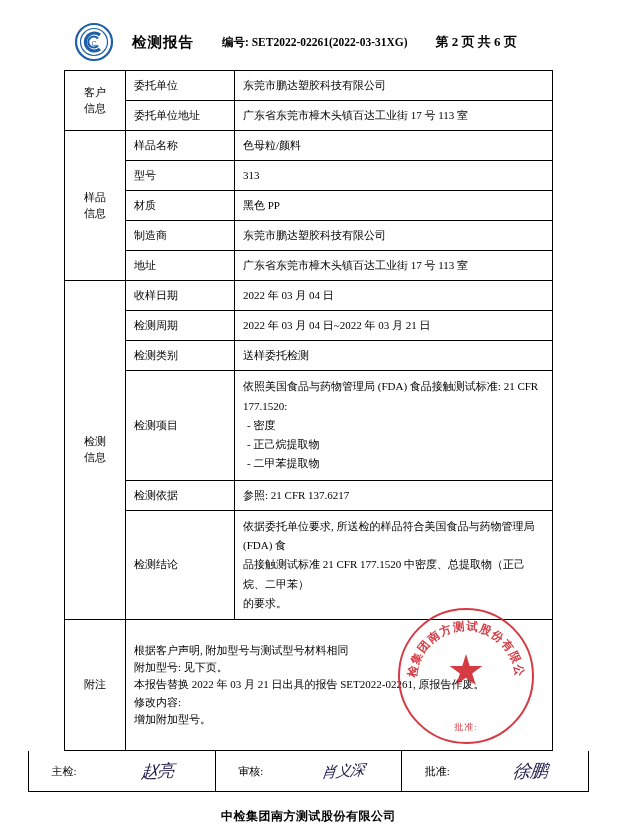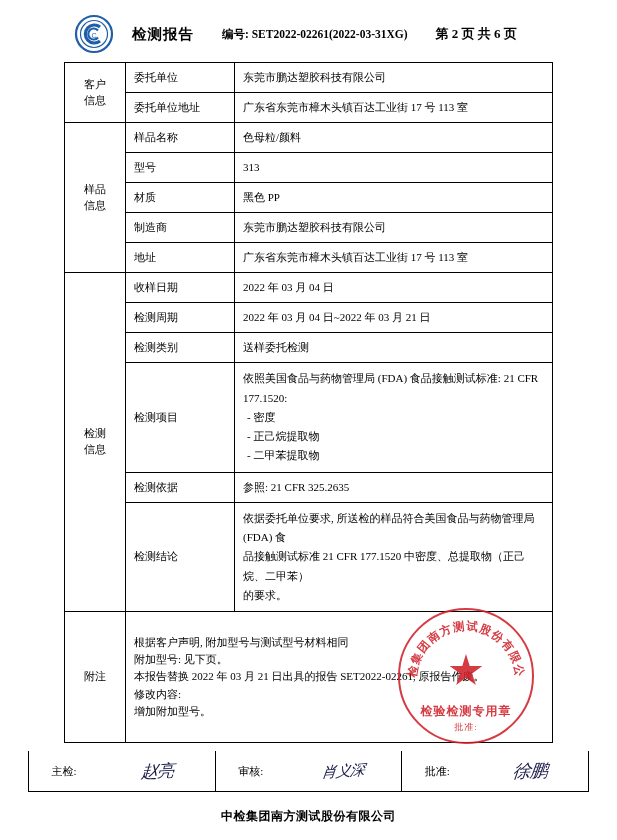--- a/index.html
+++ b/index.html
@@ -14,21 +14,21 @@
     color: #000000;
     font-size: 11px;
     position: relative;
     overflow: hidden;
   }
   .page {
     position: relative;
     width: 617px;
     height: 840px;
     box-sizing: border-box;
-    padding: 0 28px;
+    padding: 8px 28px;
   }
 
   
   .header {
     display: flex;
     align-items: center;
     height: 62px;
     padding-top: 6px;
     box-sizing: border-box;
   }
@@ -109,21 +109,21 @@
     vertical-align: top;
     line-height: 1.85;
     height: 118px;
   }
 
   
   table.sign {
     border-collapse: collapse;
     width: 561px;
     table-layout: fixed;
-    margin: 8px auto;
+    margin: 0 auto;
     position: relative;
   }
   table.sign td {
     border: 1px solid #000000;
     border-top: none;
     font-size: 11px;
     height: 34px;
     padding: 3px 6px;
     vertical-align: middle;
   }
@@ -317,21 +317,21 @@
             <div>依照美国食品与药物管理局 (FDA) 食品接触测试标准: 21 CFR</div>
             <div>177.1520:</div>
             <div class="indent">- 密度</div>
             <div class="indent">- 正己烷提取物</div>
             <div class="indent">- 二甲苯提取物</div>
           </div>
         </td>
       </tr>
       <tr>
         <td class="label">检测依据</td>
-        <td class="val">参照: 21 CFR 325.2635</td>
+        <td class="val">参照: 21 CFR 137.6217</td>
       </tr>
       <tr>
         <td class="label">检测结论</td>
         <td class="val nopad-top">
           <div class="val-lines">
             <div>依据委托单位要求, 所送检的样品符合美国食品与药物管理局 (FDA) 食</div>
             <div>品接触测试标准 21 CFR 177.1520 中密度、总提取物（正己烷、二甲苯）</div>
             <div>的要求。</div>
           </div>
         </td>
@@ -372,21 +372,20 @@
   <div class="stamp">
     <svg class="arc-text" viewBox="0 0 132 132">
       <defs>
         <path id="arcpath" d="M 16 70 A 50 50 0 0 1 116 70" fill="none"></path>
       </defs>
       <text fill="#d0202a" font-size="11.5" font-family="Liberation Serif, serif" font-weight="bold" letter-spacing="1.2">
         <textPath href="#arcpath" startOffset="50%" text-anchor="middle">中检集团南方测试股份有限公司</textPath>
       </text>
     </svg>
     <div class="star"></div>
-    <div class="bottom-text">检验检测专用章</div>
     <div class="approve">批准:</div>
   </div>
 
   <div class="footer">
     <div class="company">中检集团南方测试股份有限公司</div>
     <div class="footer-row">
       
       
     </div>
   </div>

